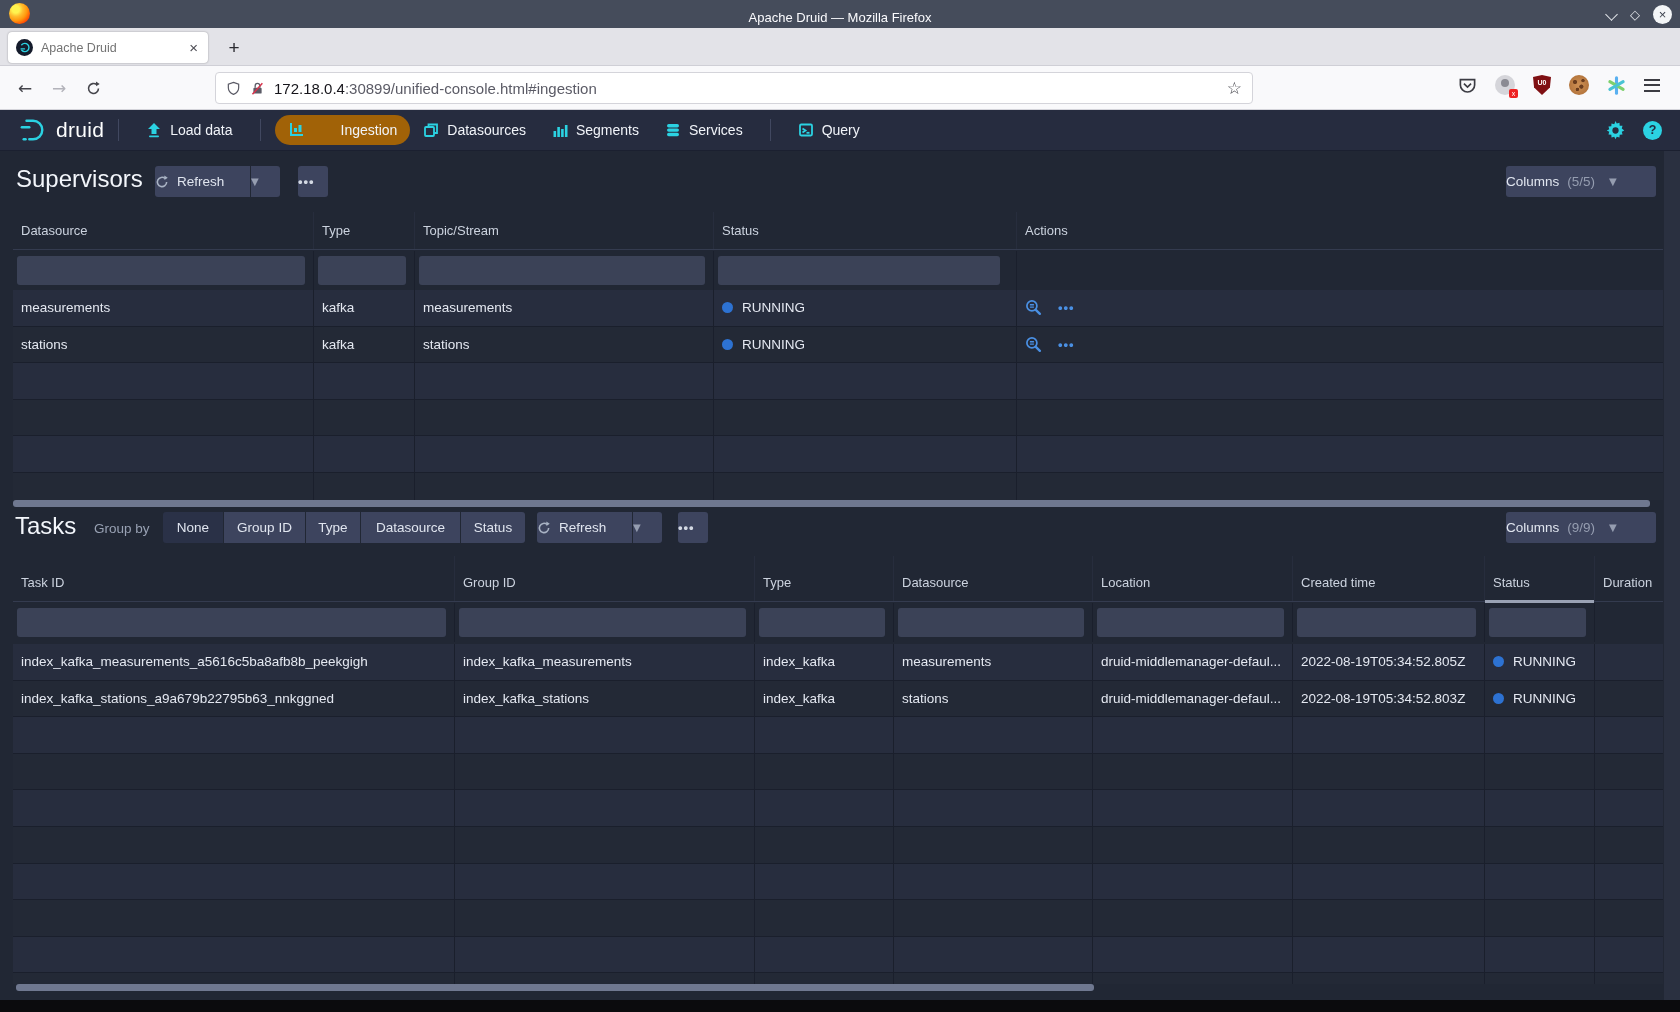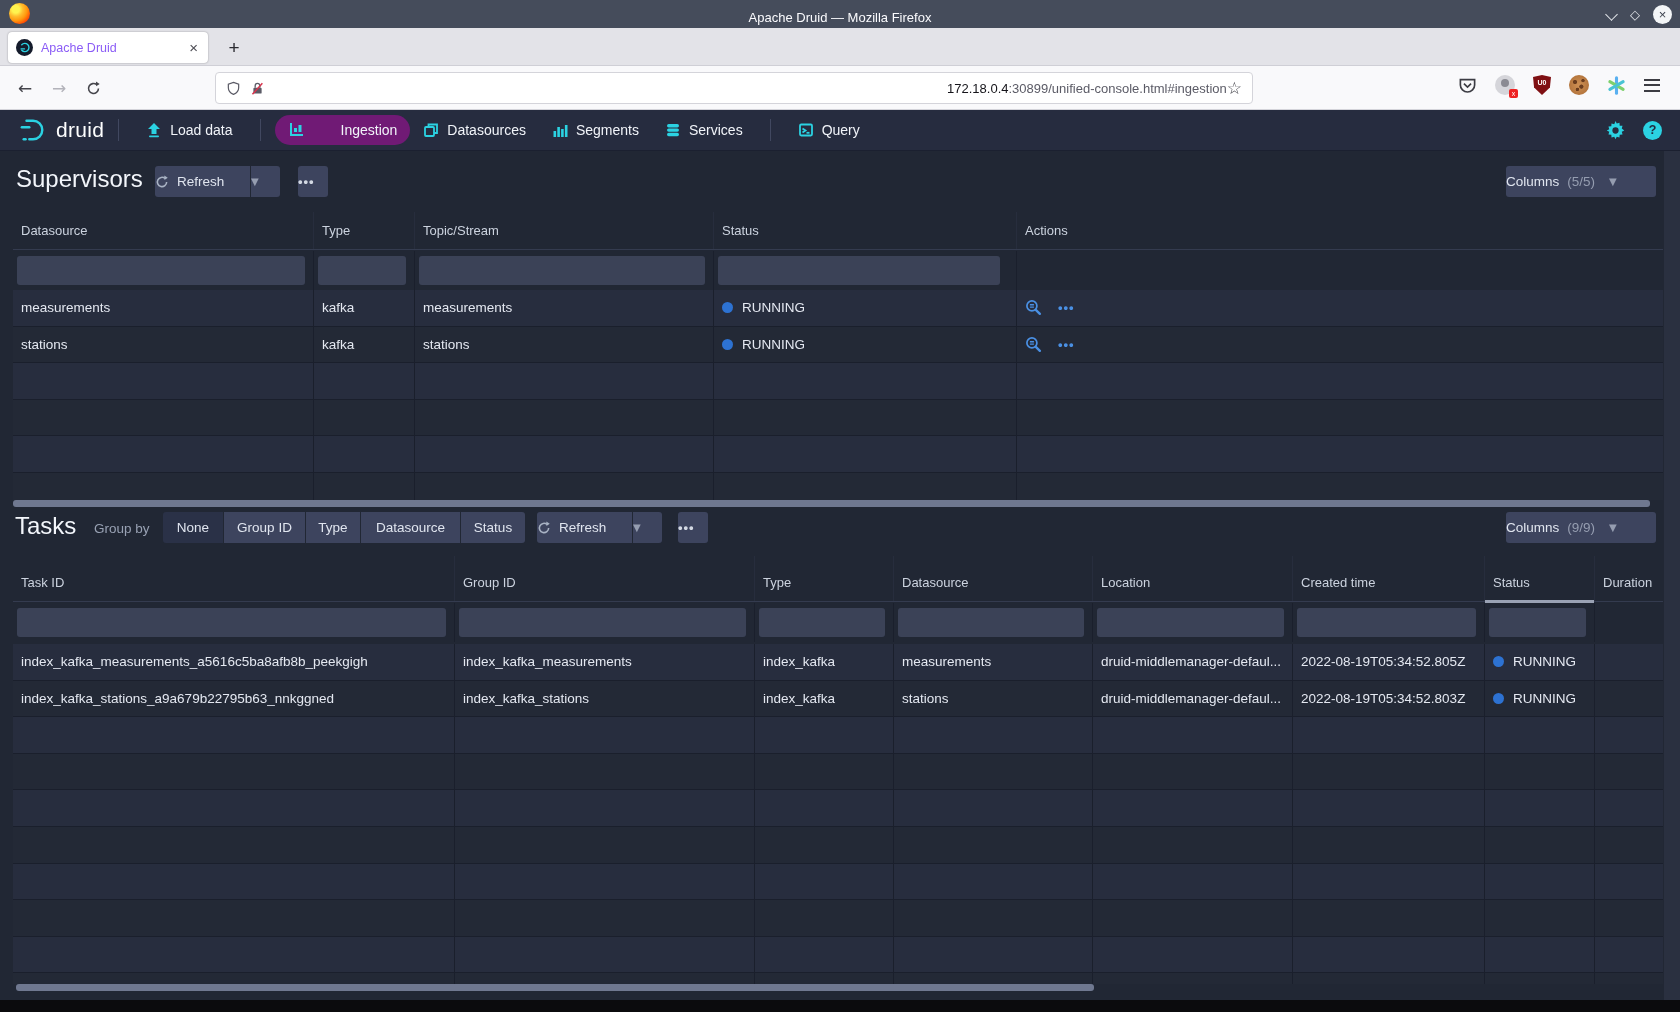--- a/index.html
+++ b/index.html
@@ -19,31 +19,31 @@
       border-right:1.6px solid #e7eaee; border-bottom:1.6px solid #e7eaee; transform:rotate(45deg); }
   .wc-diamond { color:#e7eaee; font-size:13px; line-height:13px; font-family:"DejaVu Sans",sans-serif; }
   .wc-close { width:19px; height:19px; border-radius:50%; background:#f3f5f7; color:#3c424e;
               font-size:13px; line-height:19px; text-align:center; }
 
   
   .tabstrip { position:absolute; top:28px; left:0; width:1680px; height:38px; background:#e3e3e8; border-bottom:1px solid #cfcfd6; }
   .tab { position:absolute; left:8px; top:4px; width:200px; height:31px; background:#fff; border-radius:4px;
          box-shadow:0 0 2px rgba(0,0,0,.35); display:flex; align-items:center; padding:0 8px; }
   .tab-favicon { width:17px; height:17px; border-radius:50%; background:#141b2b; flex:0 0 auto; display:flex; align-items:center; justify-content:center; }
-  .tab-title { margin-left:8px; font-size:12.5px; color:#8b5cf6; flex:1 1 auto; }
+  .tab-title { margin-left:8px; font-size:12.5px; color:#737373; flex:1 1 auto; }
   .tab-close { color:#4d4d55; font-size:15px; line-height:15px; padding:0 2px; }
   .newtab { position:absolute; left:222px; top:8px; width:24px; height:24px; color:#2b2b31; font-size:19px;
             line-height:24px; text-align:center; }
 
   
   .toolbar { position:absolute; top:66px; left:0; width:1680px; height:44px; background:#f9f9fb; border-bottom:1px solid #d4d4da; }
   .navbtn { position:absolute; top:9px; width:26px; height:26px; text-align:center; line-height:26px; font-size:17px; font-family:"DejaVu Sans",sans-serif; }
   .urlbar { position:absolute; left:215px; top:6px; width:1038px; height:32px; background:#fff; border:1px solid #d4d4da;
             border-radius:4px; display:flex; align-items:center; padding:0 10px; }
-  .url-text { font-size:13px; margin-left:9px; flex:1 1 auto; white-space:nowrap; overflow:hidden;text-align:right; }
+  .url-text { font-size:15px; margin-left:9px; flex:1 1 auto; white-space:nowrap; overflow:hidden; }
   .url-host { color:#15141a; }
   .url-path { color:#5b5b66; }
   .url-star { color:#45454c; font-size:17px; font-family:"DejaVu Sans",sans-serif; }
   .tb-actions { position:absolute; right:20px; top:9px; display:flex; align-items:center; gap:18px; }
   .ext-circle { width:20px; height:20px; border-radius:50%; background:#d5d5da; position:relative; }
   .ext-circle::before { content:""; position:absolute; left:6px; top:4px; width:8px; height:8px; border-radius:50%; background:#8a8a92; }
   .ext-circle::after { content:"x"; position:absolute; right:-3px; bottom:-3px; width:9px; height:9px; background:#e22; color:#fff;
                        font-size:7px; line-height:9px; text-align:center; border-radius:2px; }
   .ublock { width:18px; height:20px; background:#7f1013; clip-path:polygon(50% 0,100% 10%,94% 62%,50% 100%,6% 62%,0 10%);
             color:#fff; font-size:7px; font-weight:bold; text-align:center; line-height:16px; }
@@ -55,21 +55,21 @@
                         radial-gradient(circle at 50% 50%, #cf9155, #a96a33); }
   .hamburger { display:flex; flex-direction:column; gap:3.5px; }
   .hamburger span { width:16px; height:2px; background:#3c3c43; }
 
   
   .dnav { position:absolute; top:110px; left:0; width:1680px; height:41px; background:#262c3f; border-bottom:1px solid #1b2030;
           display:flex; align-items:center; color:#f1f4f9; }
   .dlogo-text { font-size:21px; color:#fdfefe; letter-spacing:.3px; margin-left:8px; }
   .nav-divider { width:1px; height:22px; background:#414860; margin:0 14px; }
   .nav-item { display:flex; align-items:center; gap:8px; font-size:14px; padding:7px 13px; border-radius:16px;text-align:center; }
-  .nav-item.active { background:#701a75;gap:37px; }
+  .nav-item.active { background:#a16207;gap:37px; }
   .cyan { color:#2bd2e2; }
   .nav-right { margin-left:auto; display:flex; align-items:center; gap:18px; margin-right:18px; }
   .help-circle { width:19px; height:19px; border-radius:50%; background:#2bd2e2; color:#222a3e; font-weight:bold;
                  font-size:12.5px; text-align:center; line-height:19px; }
 
   
   .sec-title { position:absolute; font-size:24px; color:#f3f6fb; font-weight:400; }
   .btn { position:absolute; height:31px; background:#3d445e; border-radius:3px; color:#e0e5ef; font-size:13.5px;
          display:flex; align-items:center; justify-content:flex-start; gap:8px; }
   .btn .caret, .muted { color:#959db0; }

